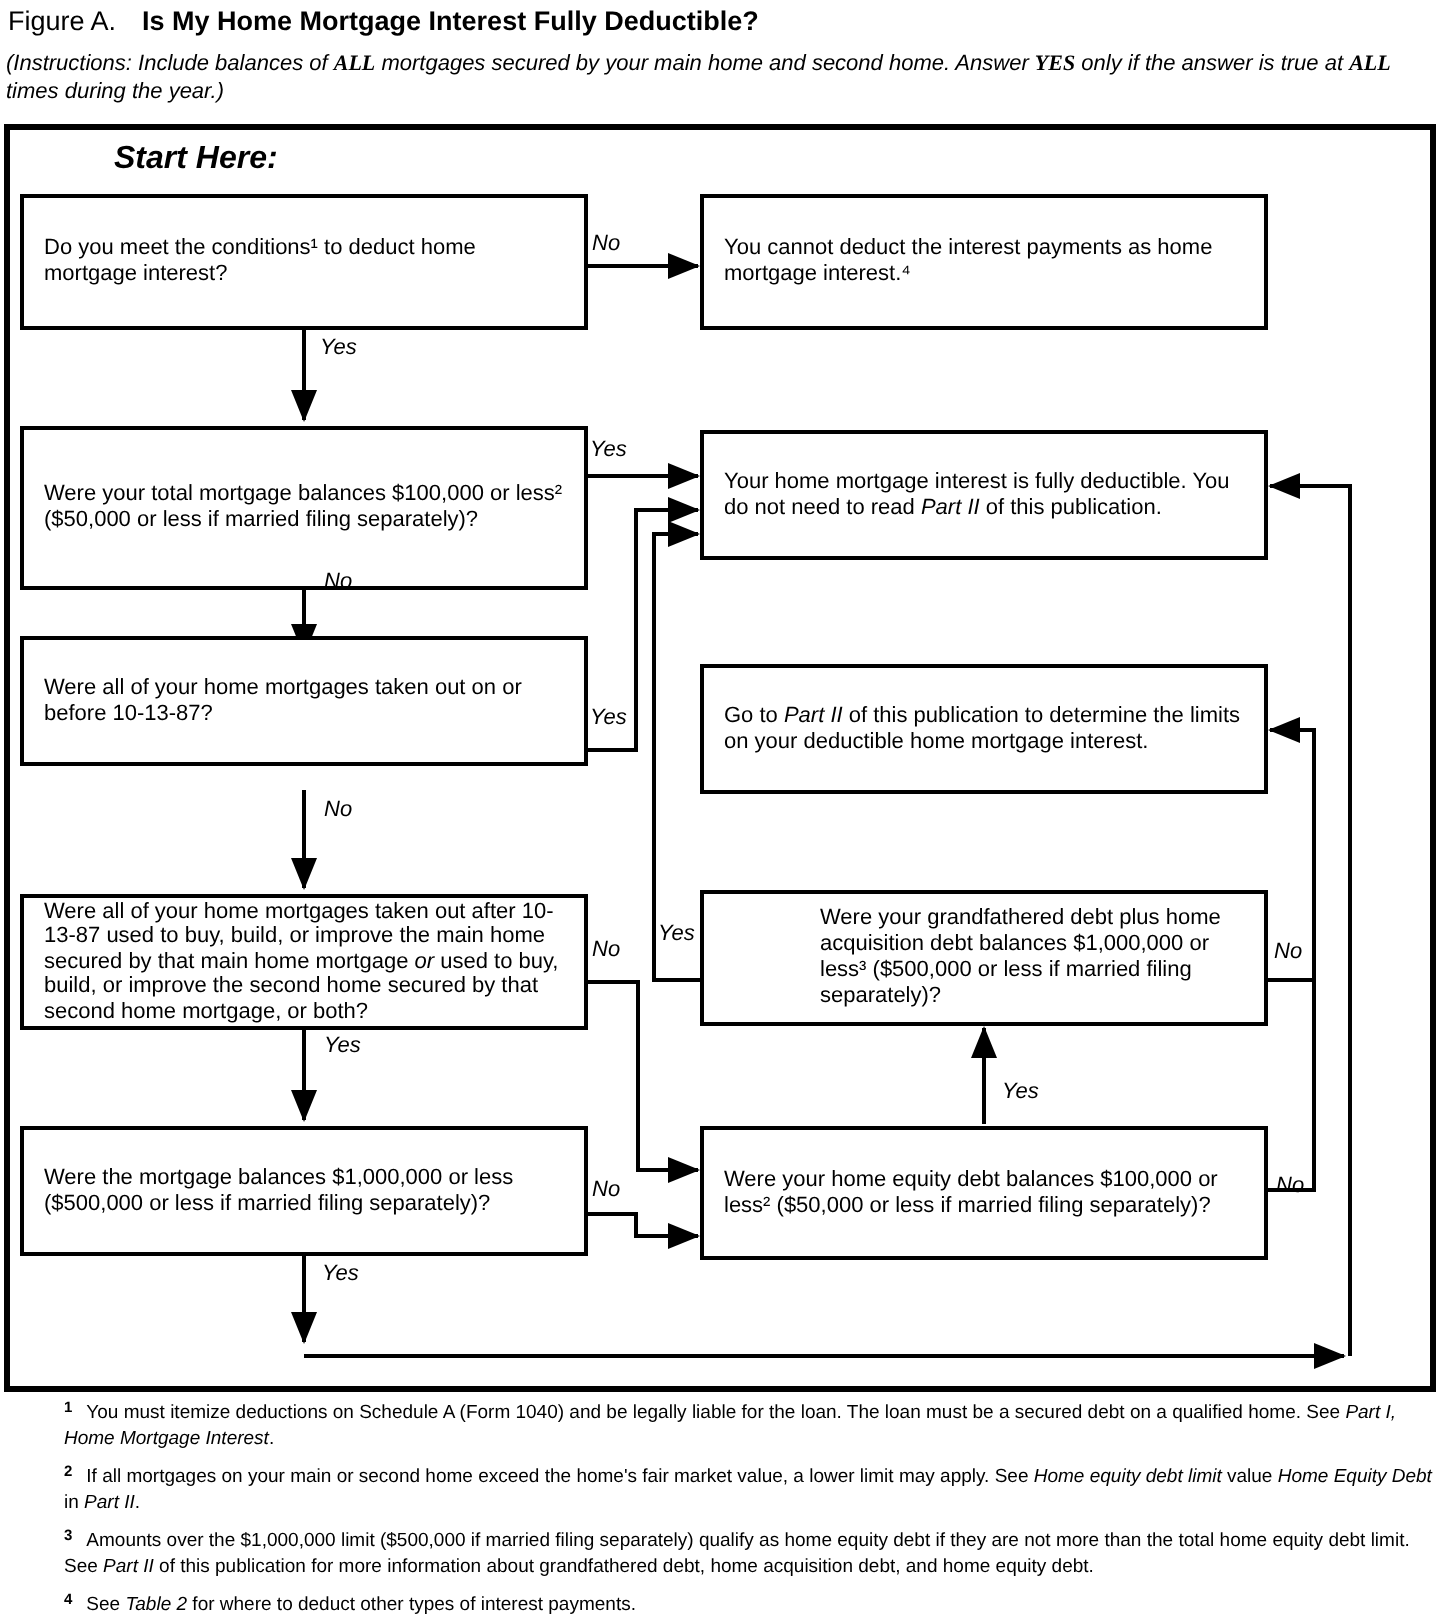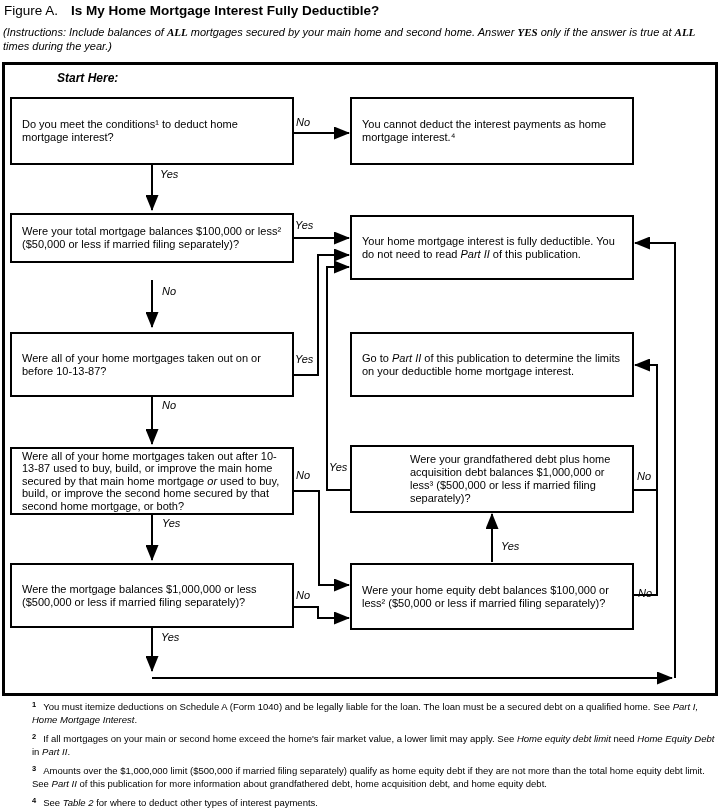--- a/index.html
+++ b/index.html
@@ -7,32 +7,32 @@
         font-family:"Liberation Sans",sans-serif;overflow:hidden;}
   .hdr{position:absolute;left:4px;top:3px;font-size:13.5px;white-space:nowrap;}
   .hdr .fig{font-weight:normal;text-align:right;}
   .hdr .ttl{font-weight:bold;margin-left:13px;}
   .instr{position:absolute;left:3px;top:25px;width:712px;font-size:11px;
          font-style:italic;line-height:1.3;}
   .b{font-weight:bold;font-family:Liberation Serif, serif;}
   .i{font-style:italic;}
   .frame{position:absolute;left:2px;top:62px;width:716px;height:634px;
          border:3px solid #000;box-sizing:border-box;background:#fff;}
-  .start{position:absolute;left:57px;top:71px;font-size:12px;font-weight:bold;
+  .start{position:absolute;left:57px;top:71px;font-size:16px;font-weight:bold;
          font-style:italic;}
   .wires{position:absolute;left:0;top:0;}
   .wires path{stroke:#000;stroke-width:2;fill:none;}
   .bx{position:absolute;width:284px;border:2px solid #000;background:#fff;
       box-sizing:border-box;display:flex;align-items:center;}
   .bt{margin:0;padding:2px 8px 2px 10px;font-size:11px;line-height:1.17;}
   #b-l1{left:10px;top:97px;height:68px;}
   #b-r1{left:350px;top:97px;height:68px;}
-  #b-l2{left:10px;top:213px;height:50px;}
+  #b-l2{left:10px;top:213px;height:82px;}
   #b-r2{left:350px;top:215px;height:65px;}
-  #b-l3{left:10px;top:332px;height:65px;}
+  #b-l3{left:10px;top:318px;height:65px;}
   #b-r3{left:350px;top:332px;height:65px;}
   #b-l4{left:10px;top:447px;height:68px;}
   #b-l4 .bt{line-height:1.13;}
   #b-r4{left:350px;top:445px;height:68px;padding-left:48px;}
   #b-l5{left:10px;top:563px;height:65px;}
   #b-r5{left:350px;top:563px;height:67px;}
   .lbl{position:absolute;font-size:11px;font-style:italic;white-space:nowrap;}
   #e-l1-no{left:296px;top:116px;}   #e-l1-yes{left:160px;top:168px;}
   #e-l2-yes{left:295px;top:219px;}  #e-l2-no{left:162px;top:285px;}
   #e-l3-yes{left:295px;top:353px;}  #e-l3-no{left:162px;top:399px;}
@@ -126,18 +126,18 @@
   <span class="lbl" id="e-l4-yes">Yes</span>
   <span class="lbl" id="e-r4-yes">Yes</span>
   <span class="lbl" id="e-r4-no">No</span>
   <span class="lbl" id="e-r5-yes">Yes</span>
   <span class="lbl" id="e-r5-no">No</span>
   <span class="lbl" id="e-l5-no">No</span>
   <span class="lbl" id="e-l5-yes">Yes</span>
 
   <div class="fns">
     <div class="fn"><span class="fn-m">1</span><span>You must itemize deductions on Schedule A (Form 1040) and be legally liable for the loan. The loan must be a secured debt on a qualified home. See </span><span class="i">Part I, Home Mortgage Interest</span><span>.</span></div>
-    <div class="fn"><span class="fn-m">2</span><span>If all mortgages on your main or second home exceed the home's fair market value, a lower limit may apply. See </span><span class="i">Home equity debt limit</span><span> need </span><span class="i">Home Equity Debt</span><span> in </span><span class="i">Part II</span><span>.</span></div>
+    <div class="fn"><span class="fn-m">2</span><span>If all mortgages on your main or second home exceed the home's fair market value, a lower limit may apply. See </span><span class="i">Home equity debt limit</span><span> value </span><span class="i">Home Equity Debt</span><span> in </span><span class="i">Part II</span><span>.</span></div>
     <div class="fn"><span class="fn-m">3</span><span>Amounts over the $1,000,000 limit ($500,000 if married filing separately) qualify as home equity debt if they are not more than the total home equity debt limit. See </span><span class="i">Part II</span><span> of this publication for more information about grandfathered debt, home acquisition debt, and home equity debt.</span></div>
     <div class="fn"><span class="fn-m">4</span><span>See </span><span class="i">Table 2</span><span> for where to deduct other types of interest payments.</span></div>
   </div>
 
 </div>
 
 </body></html>

